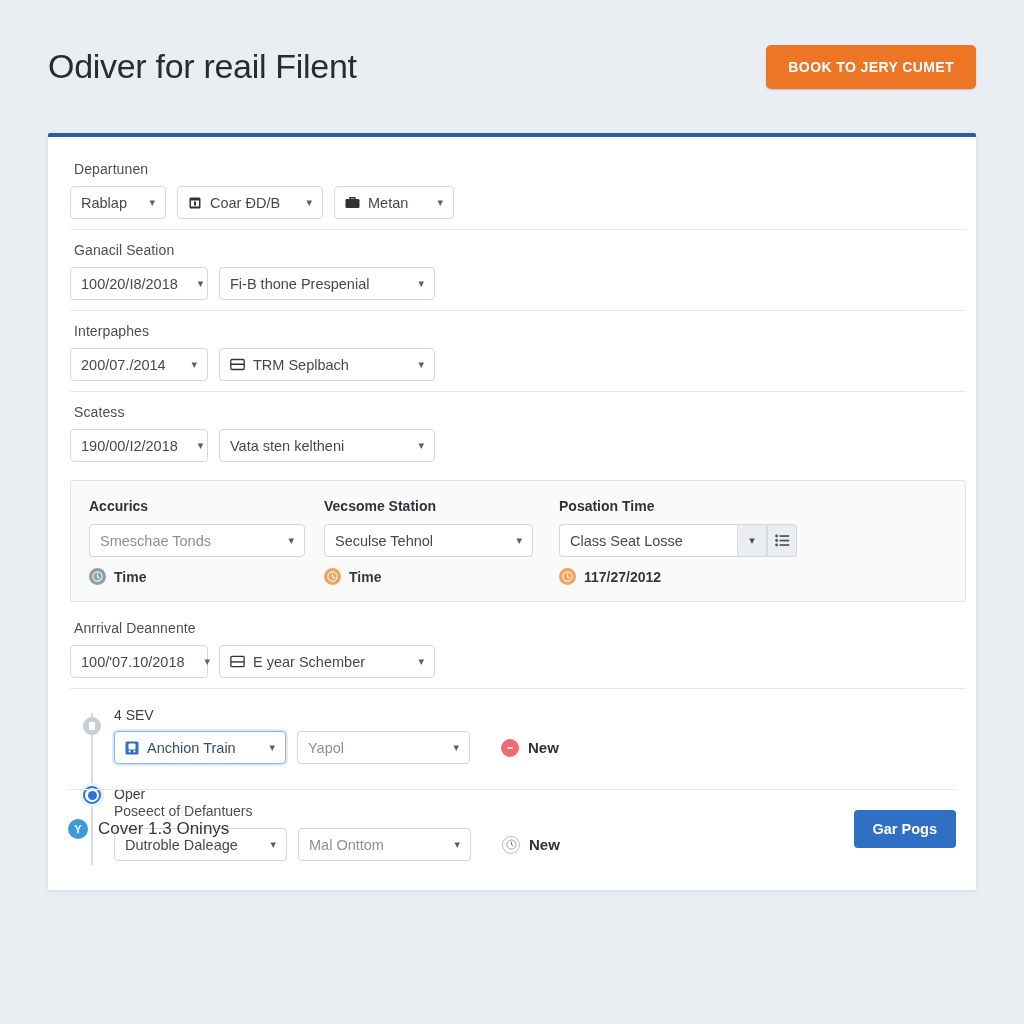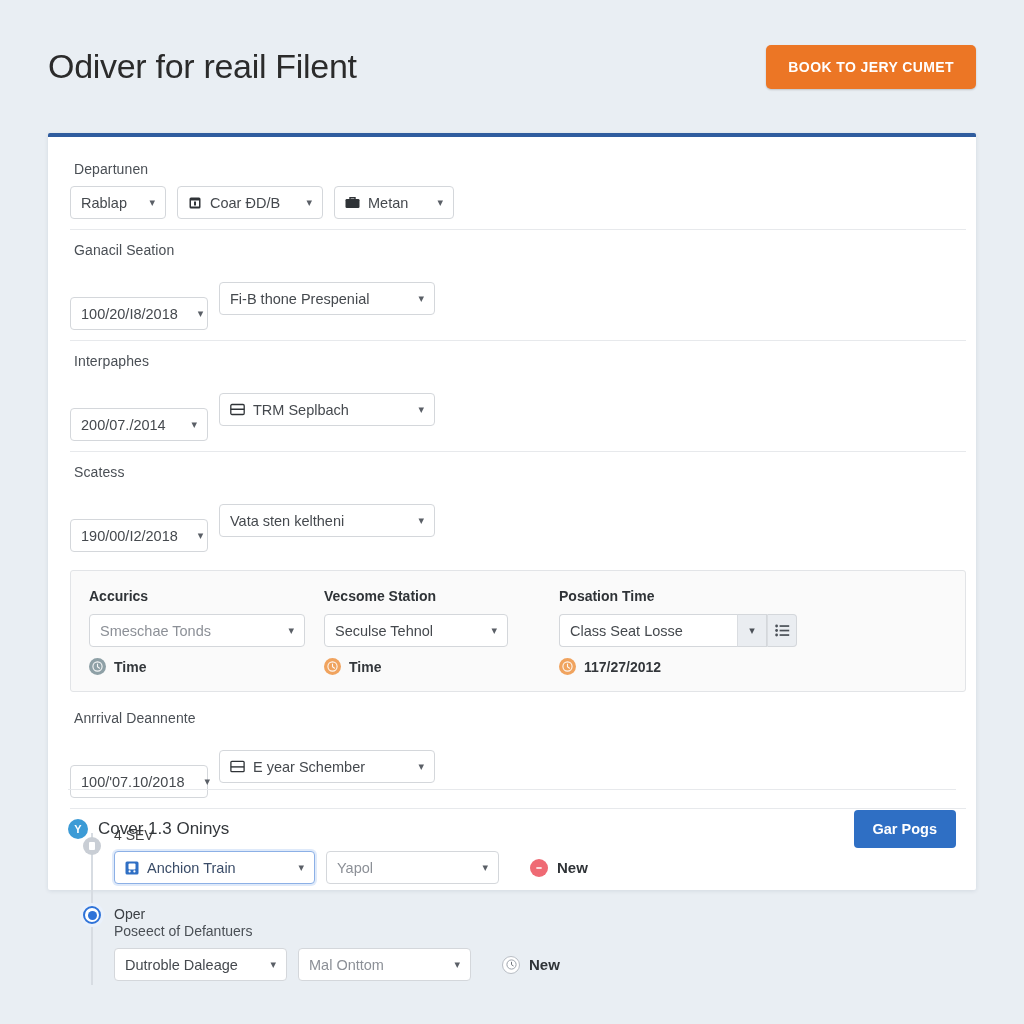--- a/index.html
+++ b/index.html
@@ -53,21 +53,21 @@
     border: 1px solid #d4d7db; border-radius: 4px;
     background: #fff; height: 33px; padding: 0 10px;
     font-size: 14.5px; color: #45494e; white-space: nowrap;
     cursor: pointer;
   }
   .select .caret {
     margin-left: auto; padding-left: 12px;
     color: #5a5f66; font-size: 11px; line-height: 1;
   }
   .select.w-sm   { width: 96px; }
-  .select.w-date { width: 138px; margin-top: 30px; }
+  .select.w-date { width: 138px; }
   .select.w-md   { width: 146px; }
   .select.w-xl   { width: 216px; }
 
   .ic { display: inline-flex; align-items: center; justify-content: center; }
   .ic svg { display: block; }
 
   
   .panel {
     margin: 8px 2px 4px 2px;
     background: #fafafa;
@@ -277,21 +277,21 @@
                 <circle cx="5.5" cy="5.5" r="4.6" fill="none" stroke="#fff" stroke-width="1.1"></circle>
                 <path d="M5.5 3v2.8l2 1.4" stroke="#fff" stroke-width="1.1" fill="none" stroke-linecap="round"></path>
               </svg>
           </span>
           <span>Time</span>
         </div>
       </div>
 
       <div class="panel-col">
         <div class="panel-title">Vecsome Station</div>
-        <div class="select" style="width:184px">
+        <div class="select" style="width:209px">
           <span>Seculse Tehnol</span>
           <span class="caret">▾</span>
         </div>
         <div class="panel-sub">
           <span class="dot orange">
             <svg width="11" height="11" viewBox="0 0 11 11">
                 <circle cx="5.5" cy="5.5" r="4.6" fill="none" stroke="#fff" stroke-width="1.1"></circle>
                 <path d="M5.5 3v2.8l2 1.4" stroke="#fff" stroke-width="1.1" fill="none" stroke-linecap="round"></path>
               </svg>
           </span>
@@ -356,21 +356,21 @@
       <div class="node gray">
           <i></i>
         </div>
       <div class="node blue">
           <i></i>
         </div>
 
       <div>
         <div class="tl-label">4 SEV</div>
         <div class="tl-row">
-          <div class="select focus" style="width:201px">
+          <div class="select focus" style="width:172px">
             <span class="ic">
               <svg width="14" height="14" viewBox="0 0 14 14">
                   <rect x="0.5" y="0.5" width="13" height="13" rx="1.5" fill="#2f6fc4"></rect>
                   <rect x="3.5" y="2.6" width="7" height="6" rx="1" fill="#fff"></rect>
                   <circle cx="4.6" cy="10.4" r="1.1" fill="#fff"></circle>
                   <circle cx="9.4" cy="10.4" r="1.1" fill="#fff"></circle>
                 </svg>
             </span>
             <span>Anchion Train</span>
             <span class="caret">▾</span>

